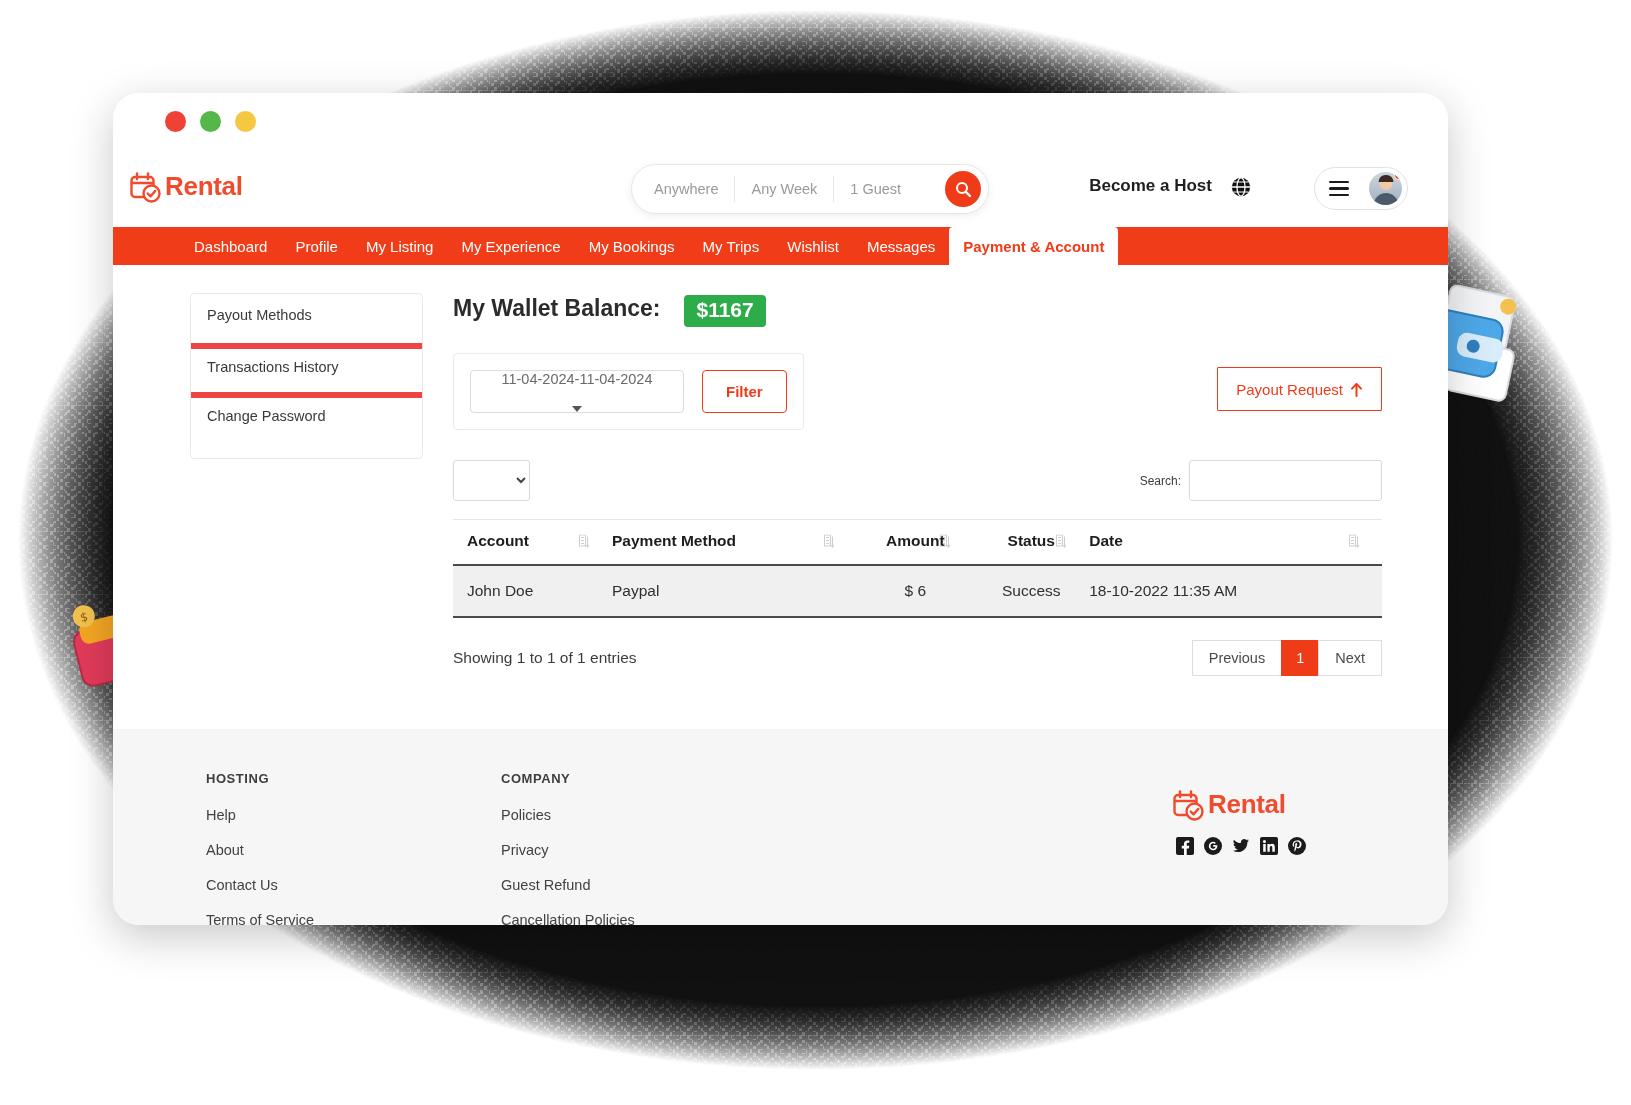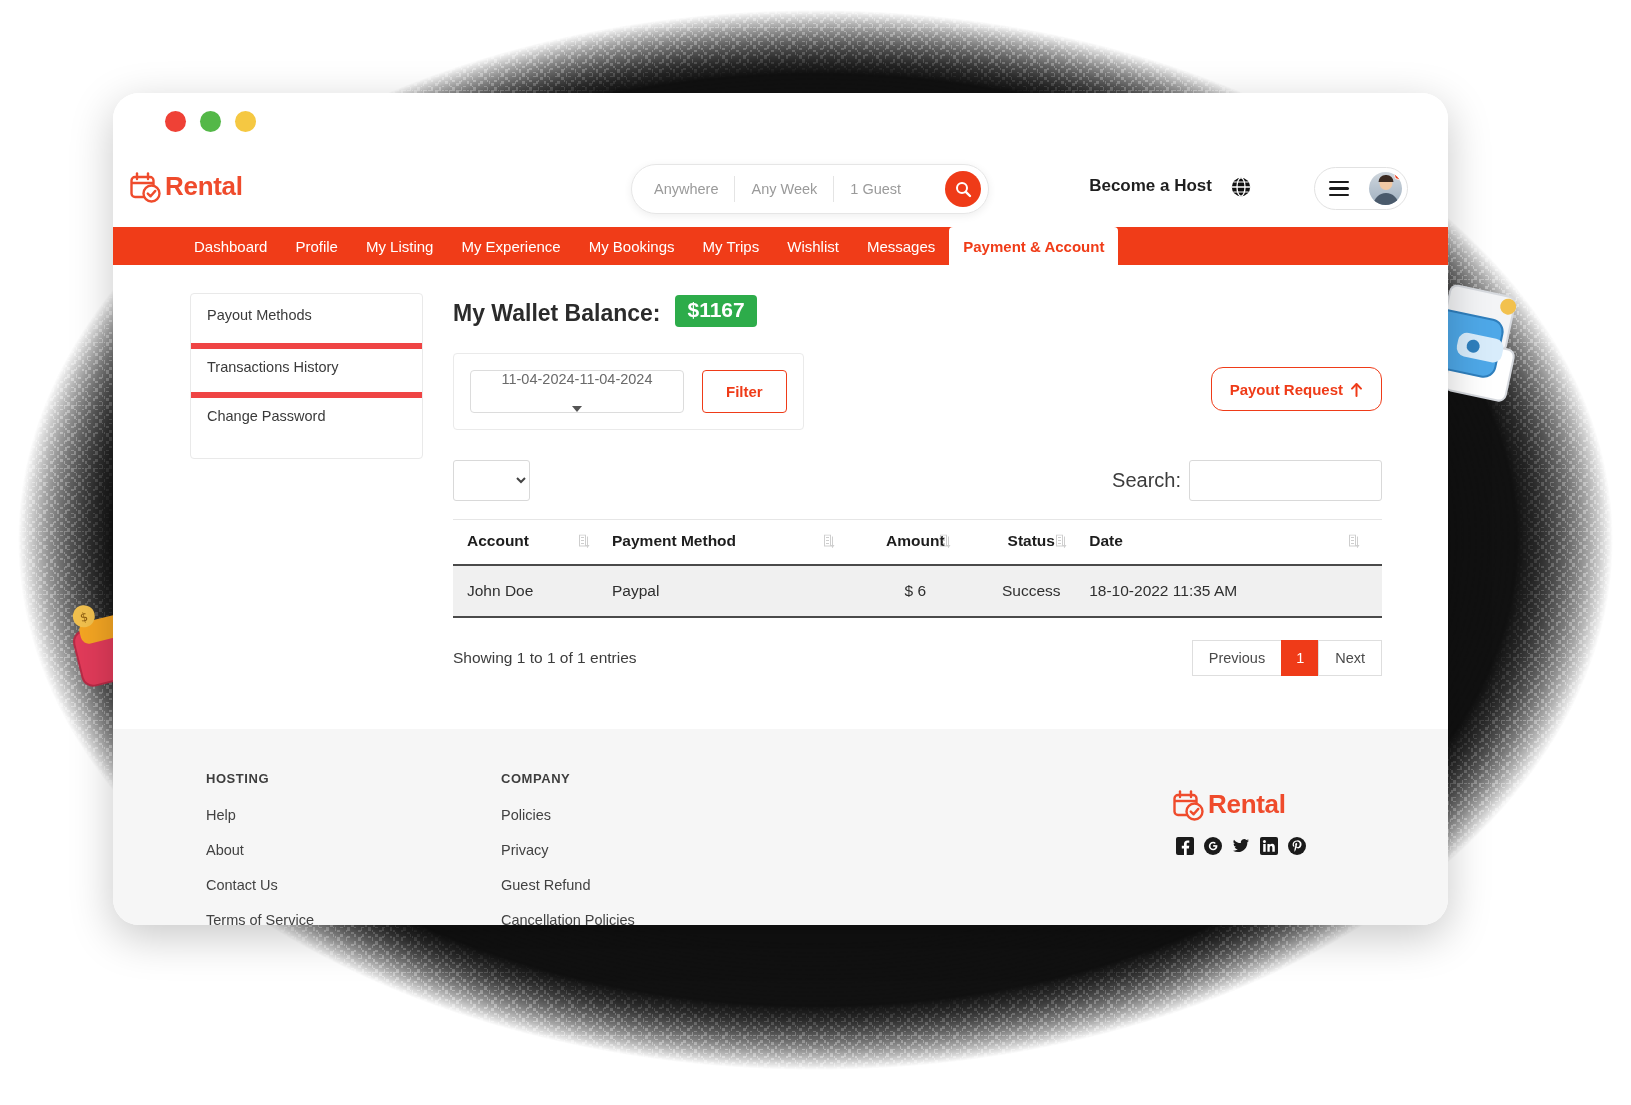--- a/index.html
+++ b/index.html
@@ -188,21 +188,21 @@
     padding-left: 16px;
     font-size: 14.5px; color: #3a3a3a;
     cursor: pointer;
   }
   .side-item + .side-item { border-top: 6px solid #ef4444; margin-top: 8px; }
   .side-item.active { color: #ef3b18; font-weight: 700; }
 
   .panel { flex: 1; padding: 0 66px 0 30px; }
 
   .wallet-row {
-    display: flex; align-items: flex-end; gap: 15px;
+    display: flex; align-items: flex-start; gap: 24px;
     margin-top: 2px;
   }
   .wallet-label { font-size: 23px; font-weight: 600; color: #2b2b2b; }
   .wallet-badge {
     background: #2dac4a; color: #fff;
     font-size: 21px; font-weight: 700;
     padding: 3px 12px 5px; border-radius: 4px;
   }
 
   .filter-row {
@@ -233,41 +233,41 @@
   }
   .filter-btn {
     height: 43px; padding: 0 23px;
     border: 1px solid #ef3b18; border-radius: 4px;
     background: #fff; color: #ef3b18;
     font-size: 15px; font-weight: 700;
     font-family: inherit; cursor: pointer;
   }
   .payout-btn {
     height: 44px; padding: 0 18px;
-    border: 1px solid #ef3b18; border-radius: 12px;
+    border: 1px solid #ef3b18; border-radius: 1px;
     background: #fff; color: #ef3b18;
-    font-size: 15px; font-weight: 700;
+    font-size: 15px; font-weight: 400;
     font-family: inherit; cursor: pointer;
     display: flex; align-items: center; gap: 7px;
     margin-top: 14px;
   }
 
   .table-controls {
     display: flex; align-items: center; justify-content: space-between;
     margin-top: 30px;
   }
   .len-select {
     width: 77px; height: 41px;
     border: 1px solid #d9d9d9; border-radius: 3px;
     background: #fff;
     font-family: inherit; font-size: 14px; color: #444;
     padding: 0 6px; cursor: pointer;
   }
   .search-wrap { display: flex; align-items: center; gap: 8px; }
-  .search-label { font-size: 20px; color: #3c3c3c; }
+  .search-label { font-size: 12px; color: #3c3c3c; }
   .search-input {
     width: 193px; height: 41px;
     border: 1px solid #d9d9d9; border-radius: 3px;
     background: #fff;
     font-family: inherit; font-size: 14px;
     padding: 0 9px;
   }
 
   table.data { width: 100%; border-collapse: collapse; margin-top: 18px; }
   table.data th {

